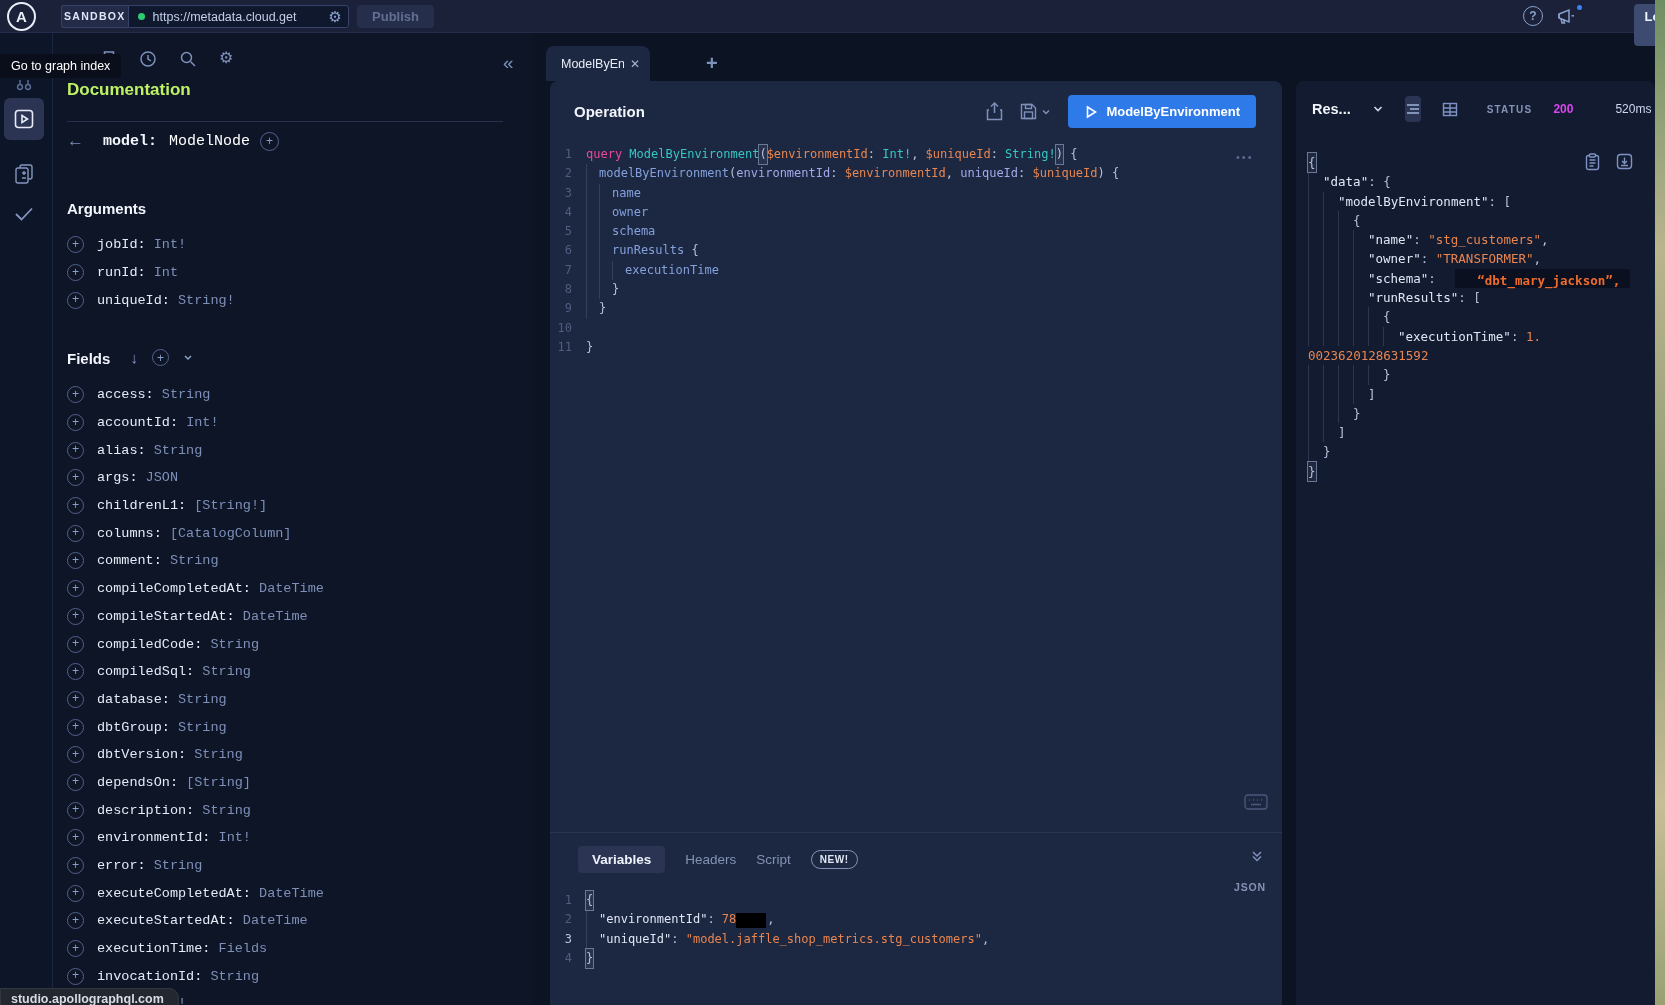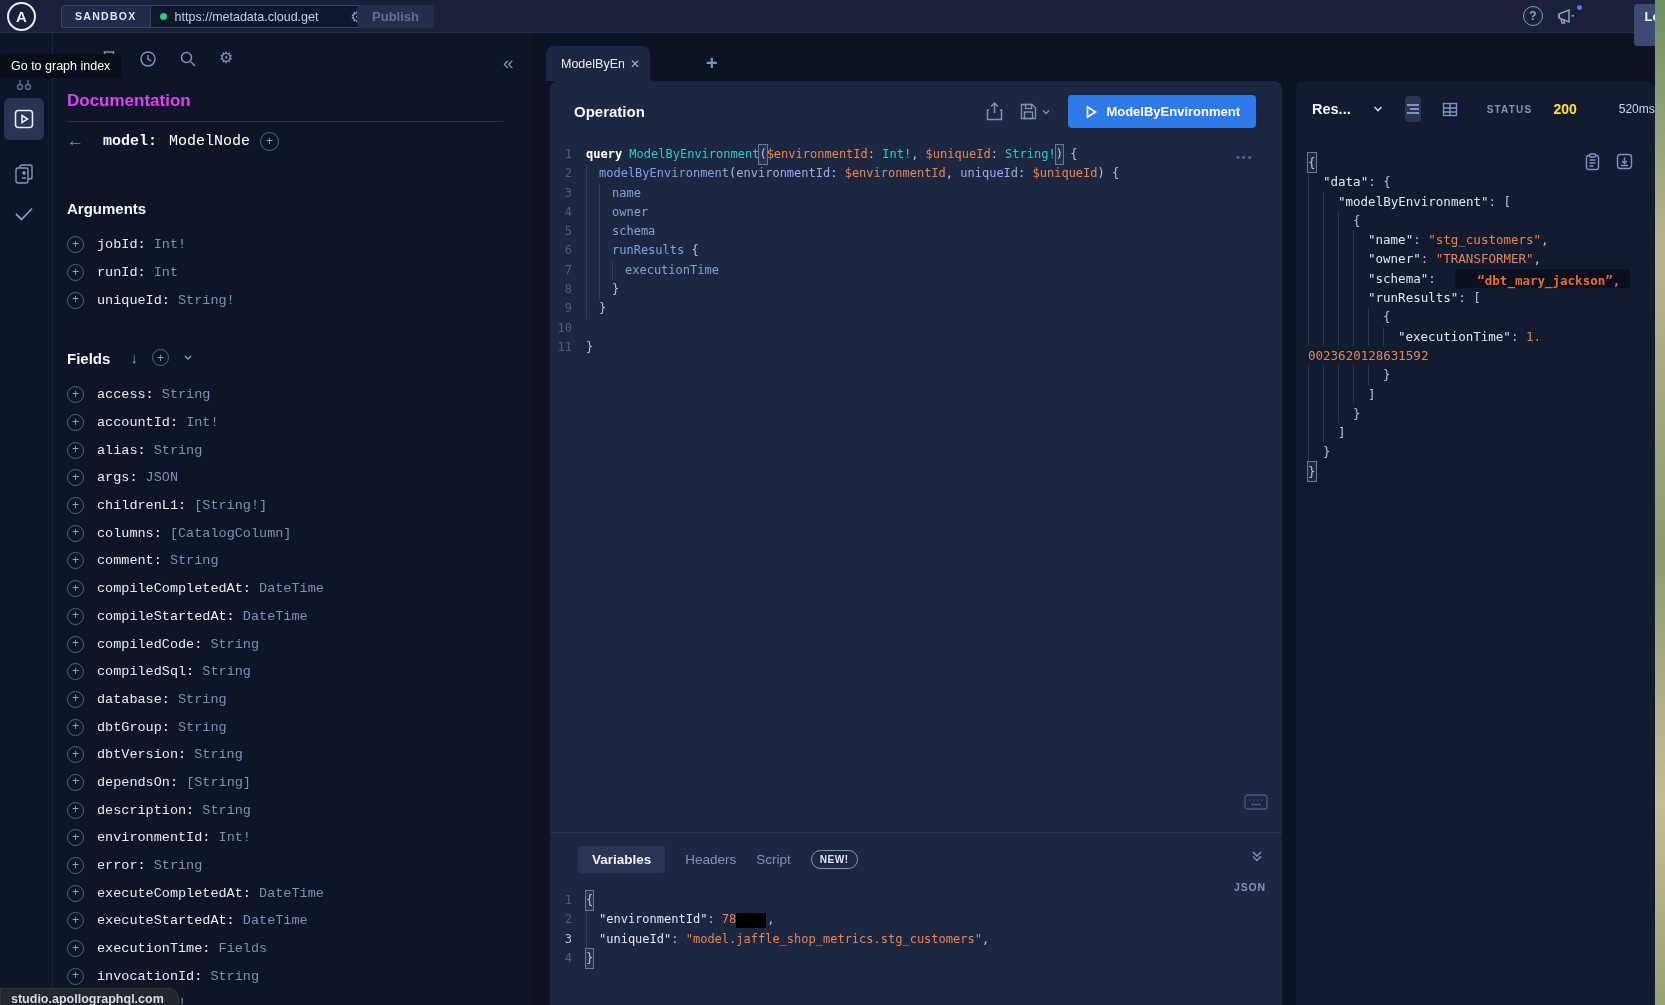--- a/index.html
+++ b/index.html
@@ -9,21 +9,21 @@
   .mono { font-family:Liberation Mono, monospace; }
 
   
   .topbar { position:absolute; left:0; top:0; width:1655px; height:33px; background:#1a2138;
             border-bottom:1px solid #232c49; z-index:20; }
   .logo { position:absolute; left:7px; top:2px; width:29px; height:29px; border:2px solid #e9eef9;
           border-radius:50%; color:#e9eef9; font-weight:bold; font-size:15px; text-align:center; line-height:25px; }
   .urlgroup { position:absolute; left:61px; top:5px; height:23px; display:flex; }
   .sandbox-chip { background:#232b48; border:1px solid #39426a; border-right:none; border-radius:3px 0 0 3px;
                   color:#dfe6f5; font-size:10.5px; font-weight:bold; letter-spacing:1.3px;
-                  padding:0 13px; line-height:21px; }
+                  padding:0 2px; line-height:21px; }
   .urlbox { width:221px; background:#10182e; border:1px solid #39426a; border-radius:0 3px 3px 0;
             display:flex; align-items:center; padding:0 6px 0 9px; overflow:hidden; }
   .urldot { width:7px; height:7px; border-radius:50%; background:#2ecc71; flex:none; margin-right:8px; }
   .urltext { color:#c3cee8; font-size:12.5px; white-space:nowrap; overflow:hidden; flex:1; }
   .url-gear { flex:none; color:#8aa0cc; font-size:15px; line-height:1; margin-left:2px; }
   .publish-btn { position:absolute; left:357px; top:5px; width:77px; height:23px; background:#252e4b;
                  border-radius:4px; color:#626e92; font-size:13px; font-weight:bold; text-align:center; line-height:23px; }
   .help-icon { position:absolute; left:1523px; top:6px; width:20px; height:20px; border:1.5px solid #8aa0cc;
                border-radius:50%; color:#8aa0cc; font-size:12px; font-weight:bold; text-align:center; line-height:18px; }
   .mega { position:absolute; left:1556px; top:7px; }
@@ -43,21 +43,21 @@
   .tooltip { position:absolute; left:0; top:54px; background:#0a0e1a; color:#ffffff; font-size:12.5px;
              padding:5px 11px; border-radius:2px; z-index:40; white-space:nowrap; }
   .status-pill { position:absolute; left:0; top:988px; background:#23272f; border:1px solid #33383f;
                  border-radius:0 10px 10px 0; color:#d7dce6; font-size:12.5px; font-weight:bold;
                  padding:3px 14px 6px 10px; z-index:40; white-space:nowrap; }
 
   
   .doc-panel { position:absolute; left:53px; top:33px; width:479px; height:972px; background:#0d1527; z-index:4; }
   .doc-toolbar { position:absolute; left:48px; top:17px; display:flex; gap:22px; color:#7e90bb; }
   .collapse-left { position:absolute; left:450px; top:20px; color:#7e90bb; font-size:19px; line-height:1; }
-  .doc-title { position:absolute; left:14px; top:58px; color:#d946ef; font-size:17px; font-weight:bold; }
+  .doc-title { position:absolute; left:14px; top:47px; color:#bef264; font-size:17px; font-weight:bold; }
   .doc-divider { position:absolute; left:14px; top:88px; width:436px; height:1px; background:#27314f; }
   .crumb-row { position:absolute; left:14px; top:98px; display:flex; align-items:center; gap:10px; }
   .back-arrow { color:#7e90bb; font-size:17px; width:26px; }
   .crumb-name { color:#f2f5fc; font-weight:bold; font-size:15px; }
   .crumb-type { color:#ffffff; font-size:15px; margin-left:2px; }
   .sec-head { position:absolute; left:14px; color:#f2f5fc; font-size:15px; font-weight:bold; }
   .sec-icons { display:inline-flex; gap:14px; margin-left:16px; vertical-align:1px; color:#8aa0c8; font-weight:normal; }
   .plus-circle { display:inline-flex; width:17px; height:17px; border:1px solid #53628c; border-radius:50%;
                  color:#8aa0c8; font-size:12px; align-items:center; justify-content:center; flex:none; }
   .doc-list { position:absolute; left:14px; right:10px; }
@@ -84,21 +84,21 @@
   .kbd-icon { position:absolute; left:694px; top:713px; color:#4c597c; }
   .op-divider { position:absolute; left:0; top:751px; width:100%; height:1px; background:#2a3453; }
 
   
   .code { position:absolute; font-family:"DejaVu Sans Mono", monospace; font-size:12px; line-height:19.3px;
           white-space:pre; }
   .code-line { display:flex; height:19.3px; align-items:stretch; }
   .gutter { width:36px; padding-right:14px; text-align:right; color:#4f5d7f; flex:none; }
   .gutter.active { color:#b9c4e0; }
   .guide { width:13px; flex:none; border-left:1px solid rgba(110,126,168,0.28); }
-  .seg-kw { color:#ffffff;font-weight:bold; } .seg-fn { color:#35c7c4; } .seg-type { color:#35c7c4; }
+  .seg-kw { color:#ec4899; } .seg-fn { color:#35c7c4; } .seg-type { color:#35c7c4; }
   .seg-var { color:#e88550; } .seg-field { color:#84a0dc; } .seg-arg { color:#a3a9ea; }
   .seg-punc { color:#b6c1dc; } .seg-key { color:#dfe6f5; } .seg-vkey { color:#dfe6f5; }
   .seg-str { color:#e88550; } .seg-num { color:#e88550; }
   .seg-match { color:#b6c1dc; outline:1px solid #6a7897; background:rgba(106,120,151,0.15); }
   .seg-redact { display:inline-block; width:30px; height:15px; background:#000000; margin-right:1px;
                 vertical-align:middle; transform:translateY(3px); }
   .seg-overlay { background:#0a101f; color:#ee6b2d; font-weight:bold; padding:2px 10px 2px 22px;
                  margin-left:12px; border-radius:2px; }
 
   
@@ -115,21 +115,21 @@
   
   .resp-panel { position:absolute; left:1296px; top:81px; width:359px; height:924px; background:#131b30;
                 border-radius:8px 8px 0 0; z-index:5; }
   .resp-header { position:absolute; left:0; top:0; width:100%; height:56px; display:flex; align-items:center;
                  padding:0 10px 0 16px; gap:21px; }
   .resp-title { color:#f2f5fc; font-size:14.5px; font-weight:bold; }
   .resp-viewbtn { width:26px; height:26px; border-radius:4px; display:flex; align-items:center; justify-content:center;
                   color:#9fb2dc; }
   .resp-viewbtn.active { background:#2b3553; }
   .resp-status-label { color:#8493b5; font-size:10px; font-weight:bold; letter-spacing:1.2px; margin-left:8px; }
-  .resp-status-code { color:#fde047; font-size:14px; font-weight:bold; }
+  .resp-status-code { color:#d946ef; font-size:12px; font-weight:bold; }
   .resp-sep { width:1px; height:16px; background:#2b3553; }
   .resp-meta { color:#ccd6ee; font-size:12px; }
   .resp-code { position:absolute; left:12px; top:72px; font-size:12.5px; line-height:19.4px; }
   .resp-code .guide { width:15px; }
   .resp-tools { position:absolute; right:22px; top:72px; display:flex; gap:16px; color:#7e93c4; }
 
   
   .edge-strip { position:absolute; left:1655px; top:0; width:10px; height:1005px; z-index:50;
                 background:linear-gradient(180deg,#6f8f62 0%,#b9b48e 25%,#8d9a70 55%,#c7bd97 80%,#98a172 100%); }
 

